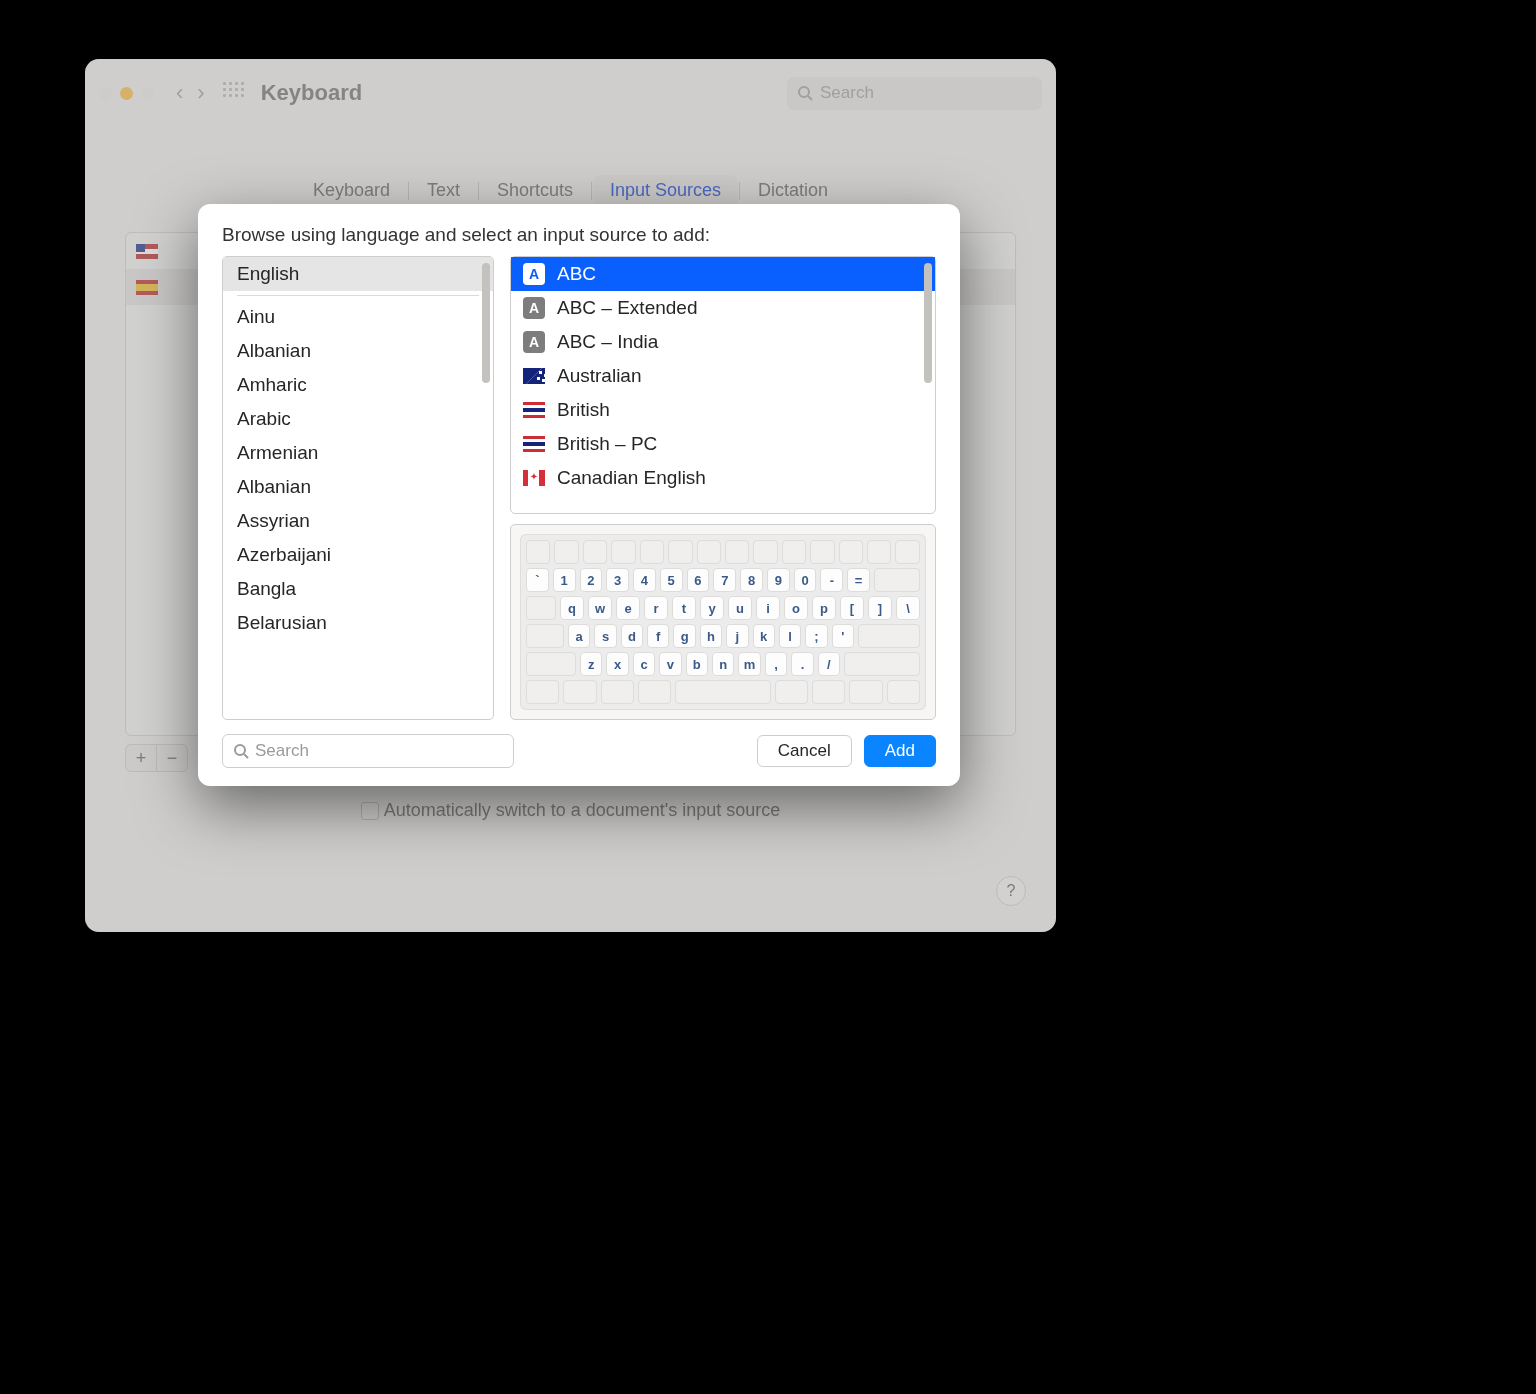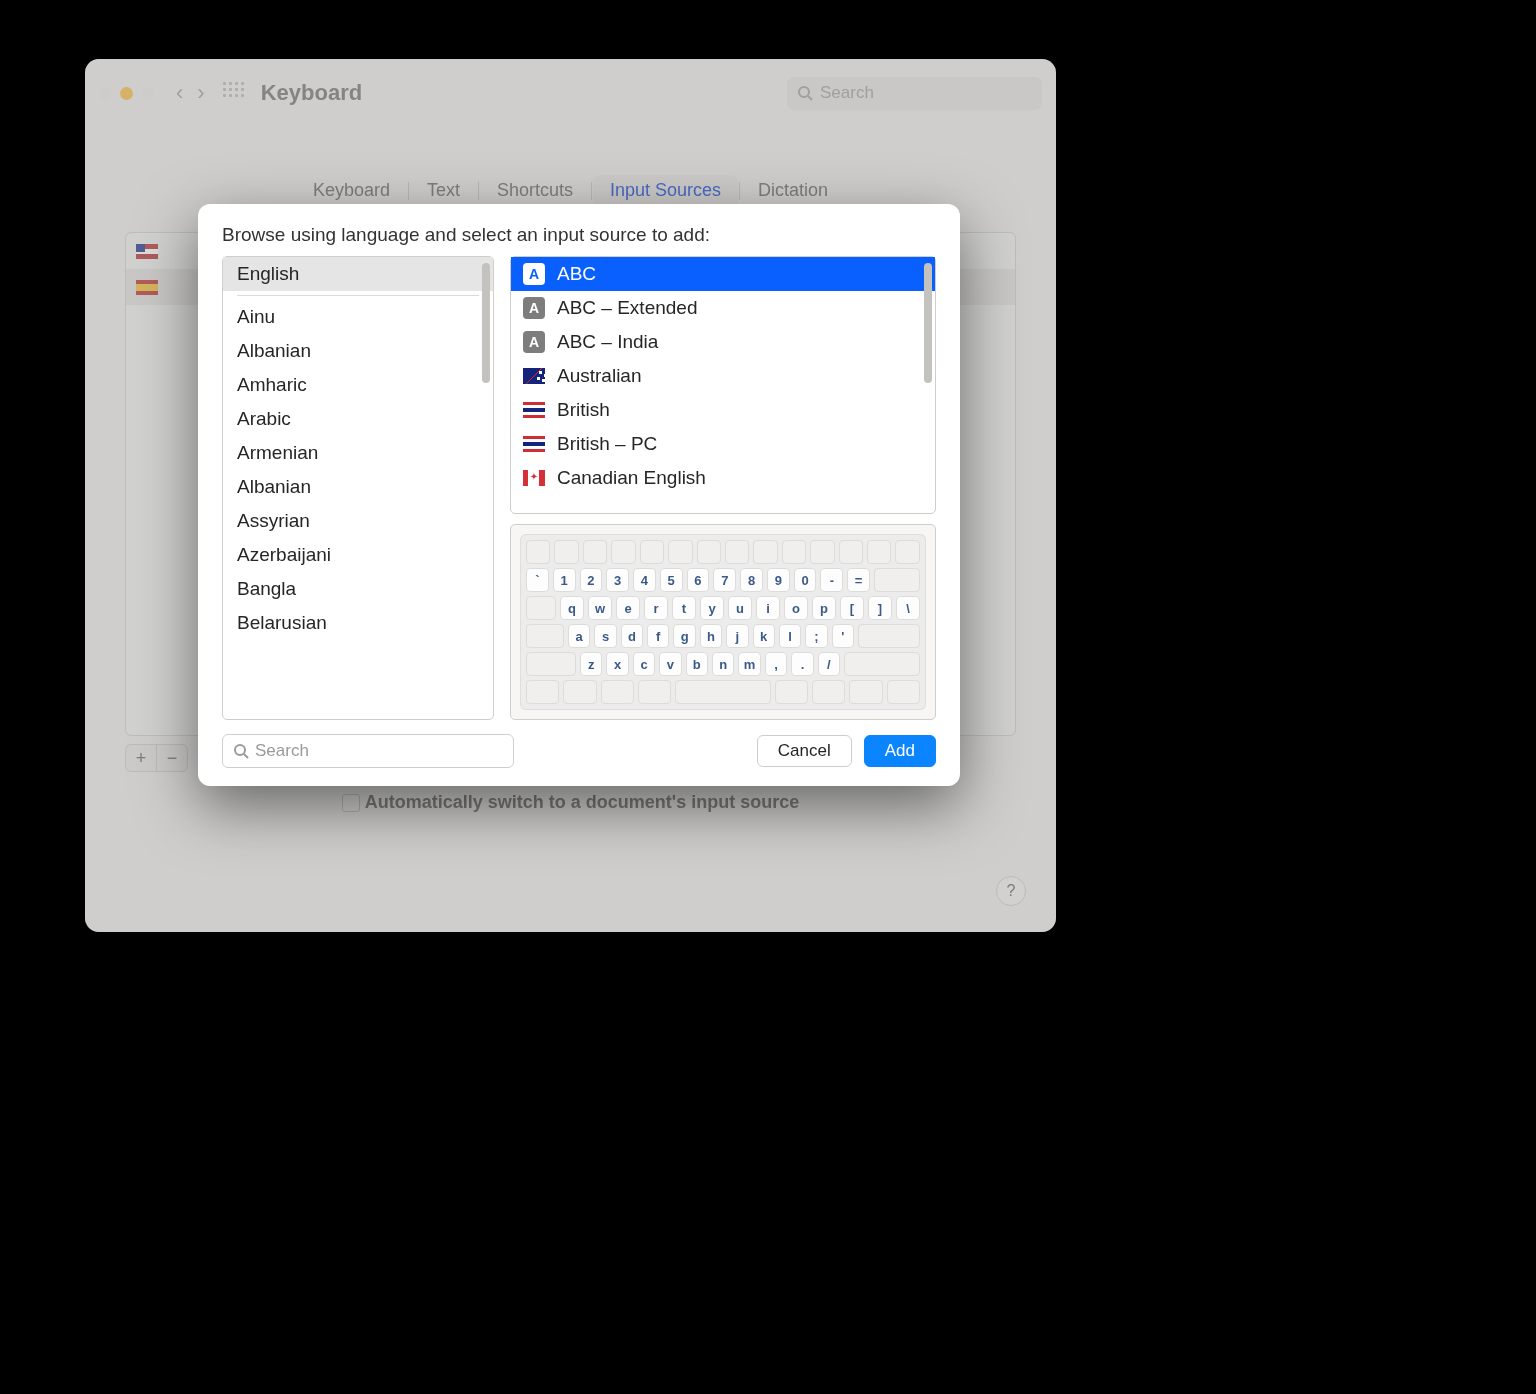--- a/index.html
+++ b/index.html
@@ -49,21 +49,21 @@
   .srcrow { height:36px; display:flex; align-items:center; padding:0 10px; }
   .srcrow.alt { background:#e2e0de; }
   .flag-us { width:22px; height:15px; background:linear-gradient(#bb3a3a 0 33%, #fff 33% 66%, #bb3a3a 66%); position:relative; }
   .flag-us::before { content:""; position:absolute; left:0; top:0; width:9px; height:8px; background:#2c3d8c; }
   .flag-es { width:22px; height:15px; background:linear-gradient(#c03a3a 0 25%, #f3c33d 25% 75%, #c03a3a 75%); }
 
   .addremove { display:inline-flex; margin-top:8px; border:1px solid #cfcdca; border-radius:6px; background:#e7e5e2; }
   .addremove button { width:30px; height:26px; border:none; background:transparent; font-size:18px; color:#6c6a68; }
   .addremove .vline { width:1px; background:#cfcdca; }
 
-  .autorow { display:flex; align-items:center; justify-content:center; gap:5px; margin-top:20px; color:#6a6866; font-size:18px;font-weight:bold; }
+  .autorow { display:flex; align-items:center; justify-content:center; gap:5px; margin-top:28px; color:#6a6866; font-size:18px; }
   .chk { width:16px; height:16px; border:1px solid #bebcba; border-radius:3px; background:#efedea; }
 
   .footrow { position:absolute; bottom:26px; right:30px; display:flex; align-items:center; gap:16px; }
   .macbtn {
     background:#f0eeec; border:1px solid #cfcdca; border-radius:6px; padding:6px 14px;
     font-size:17px; color:#5a5856;
   }
   .helpbtn { width:28px; height:28px; border-radius:50%; border:1px solid #cfcdca; background:#f0eeec; display:flex; align-items:center; justify-content:center; color:#6c6a68; }
 
   

